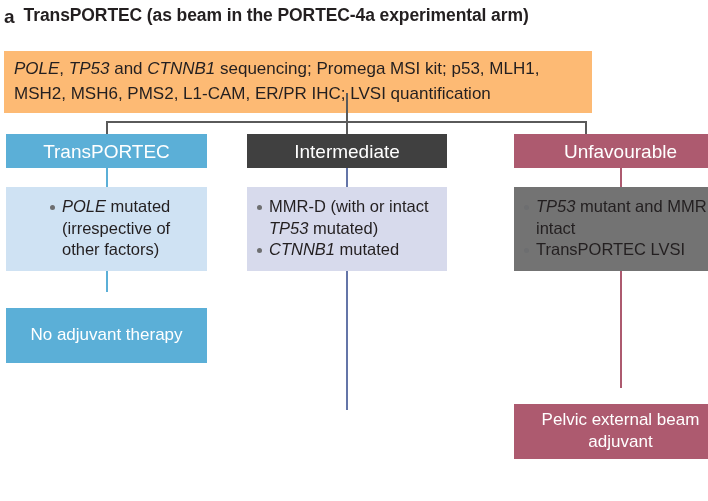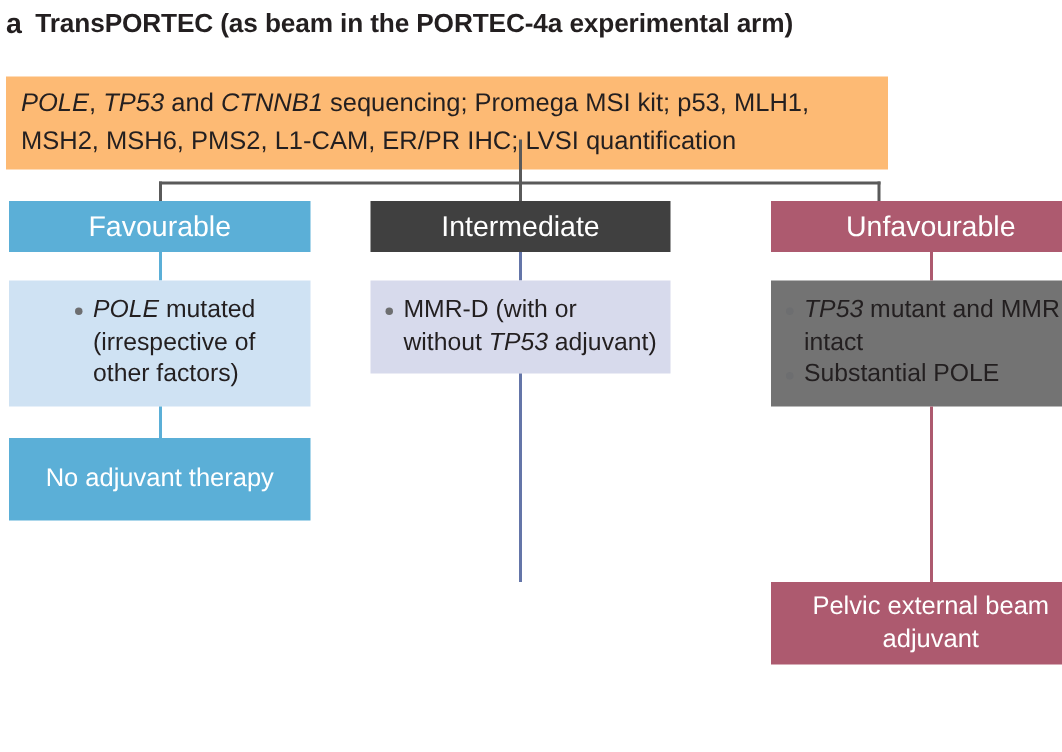--- a/index.html
+++ b/index.html
@@ -59,21 +59,21 @@
 
   ul.crit{margin:0;padding:0;list-style:none;}
   ul.crit li{position:relative;padding-left:14px;font-size:16.5px;line-height:21.5px;
     color:#231f20;margin:0;}
   ul.crit li::before{content:"";position:absolute;left:2px;top:9px;
     width:5px;height:5px;border-radius:50%;background:#6d6e70;}
   ul.crit li i{font-style:italic;}
 
   .out-box{height:55px;display:flex;align-items:center;justify-content:center;
     text-align:center;color:#ffffff;font-size:17px;line-height:22px;
-    box-sizing:border-box;padding:0 23px;}
+    box-sizing:border-box;padding:0 23px;margin-top:16px;}
   .out-fav{background:#5bafd7;}
   .out-int{background:#6475a8;}
   .out-unf{background:#ad5a6f;}
 </style>
 </head>
 <body>
 
 <div class="fig">
 
   <div class="title-row">
@@ -85,48 +85,49 @@
     <div class="assay-text"><i>POLE</i><span>, </span><i>TP53</i><span> and </span><i>CTNNB1</i><span> sequencing; Promega MSI kit; p53, MLH1, MSH2, MSH6, PMS2, L1-CAM, ER/PR IHC; LVSI quantification</span></div>
   </div>
 
   <div class="conn stem-top"></div>
   <div class="conn bus"></div>
   <div class="conn bus-down l"></div>
   <div class="conn bus-down c"></div>
   <div class="conn bus-down r"></div>
 
   <div class="col col-fav">
-    <div class="hdr hdr-fav">Favourable</div>
+    <div class="hdr hdr-fav">TransPORTEC</div>
     <div class="link link-fav"></div>
     <div class="body-box body-fav">
       <ul class="crit">
           <li><i>POLE</i><span> mutated (irrespective of other factors)</span></li>
         </ul>
     </div>
     <div class="link link-fav" style="height:21px"></div>
     <div class="out-box out-fav">No adjuvant therapy</div>
   </div>
 
   <div class="col col-int">
     <div class="hdr hdr-int">Intermediate</div>
     <div class="link link-int"></div>
     <div class="body-box body-int">
       <ul class="crit">
-          <li><span>MMR-D (with or without </span><i>TP53</i><span> adjuvant)</span></li>
+          <li><span>MMR-D (with or intact </span><i>TP53</i><span> mutated)</span></li>
+          <li><i>CTNNB1</i><span> mutated</span></li>
         </ul>
     </div>
     <div class="link link-int" style="height:139px"></div>
   </div>
 
   <div class="col col-unf">
     <div class="hdr hdr-unf">Unfavourable</div>
     <div class="link link-unf"></div>
     <div class="body-box body-unf">
       <ul class="crit">
           <li><i>TP53</i><span> mutant and MMR intact</span></li>
-          <li><span>Substantial POLE</span></li>
+          <li><span>TransPORTEC LVSI</span></li>
         </ul>
     </div>
     <div class="link link-unf" style="height:117px"></div>
     <div class="out-box out-unf">Pelvic external beam adjuvant</div>
   </div>
 
 </div>
 
 </body></html>

